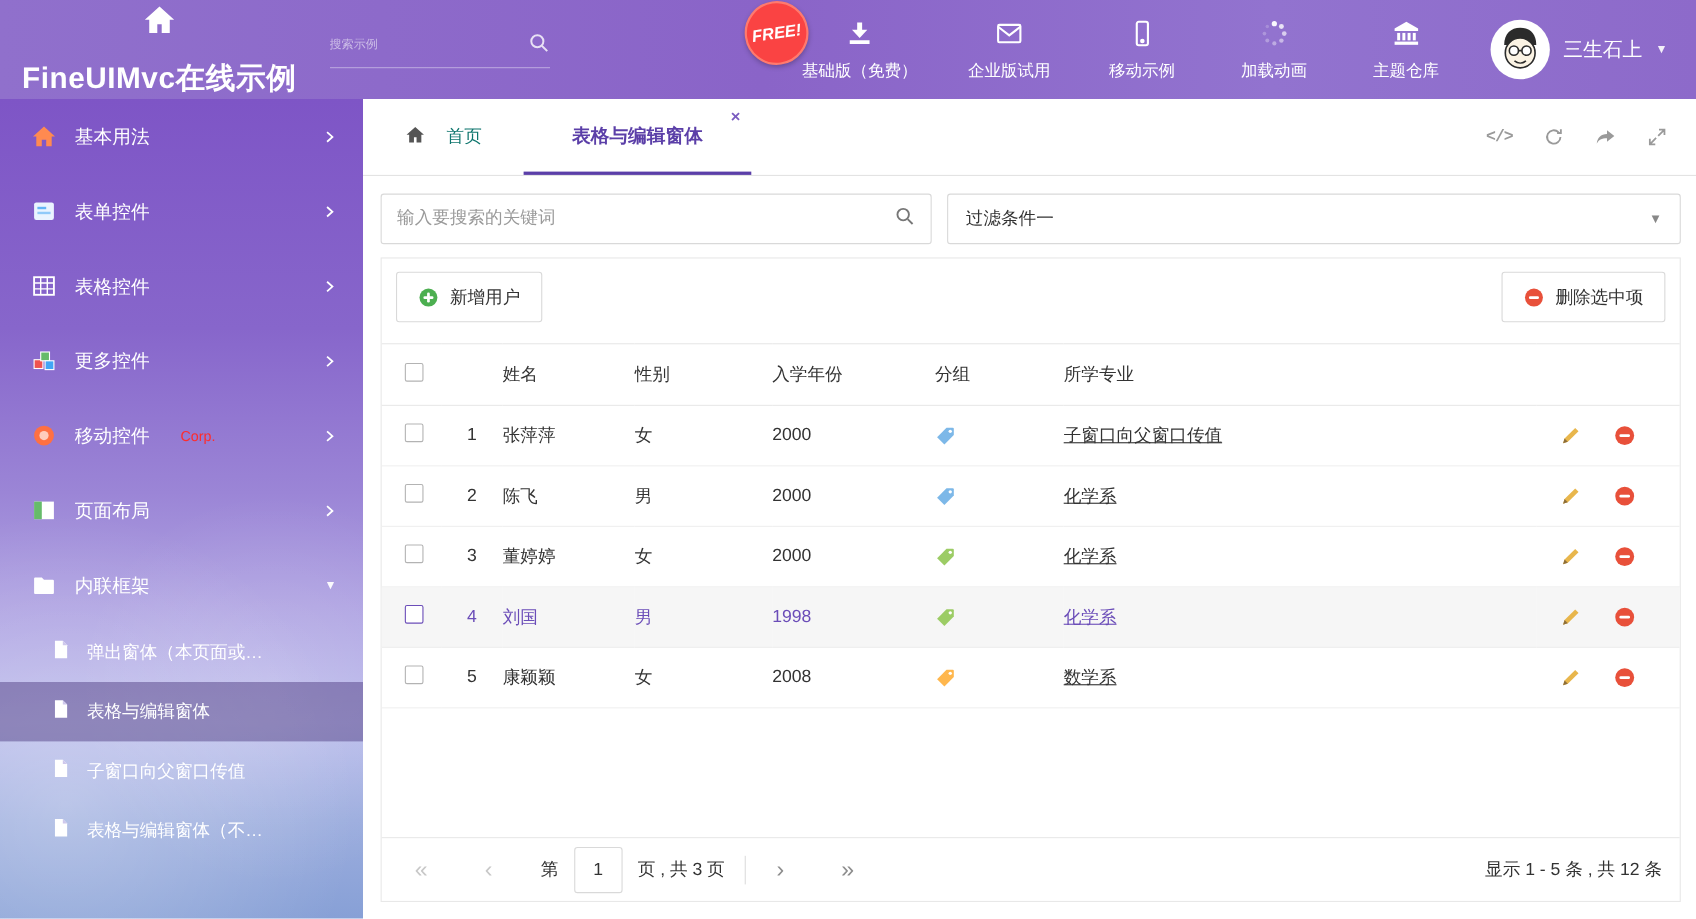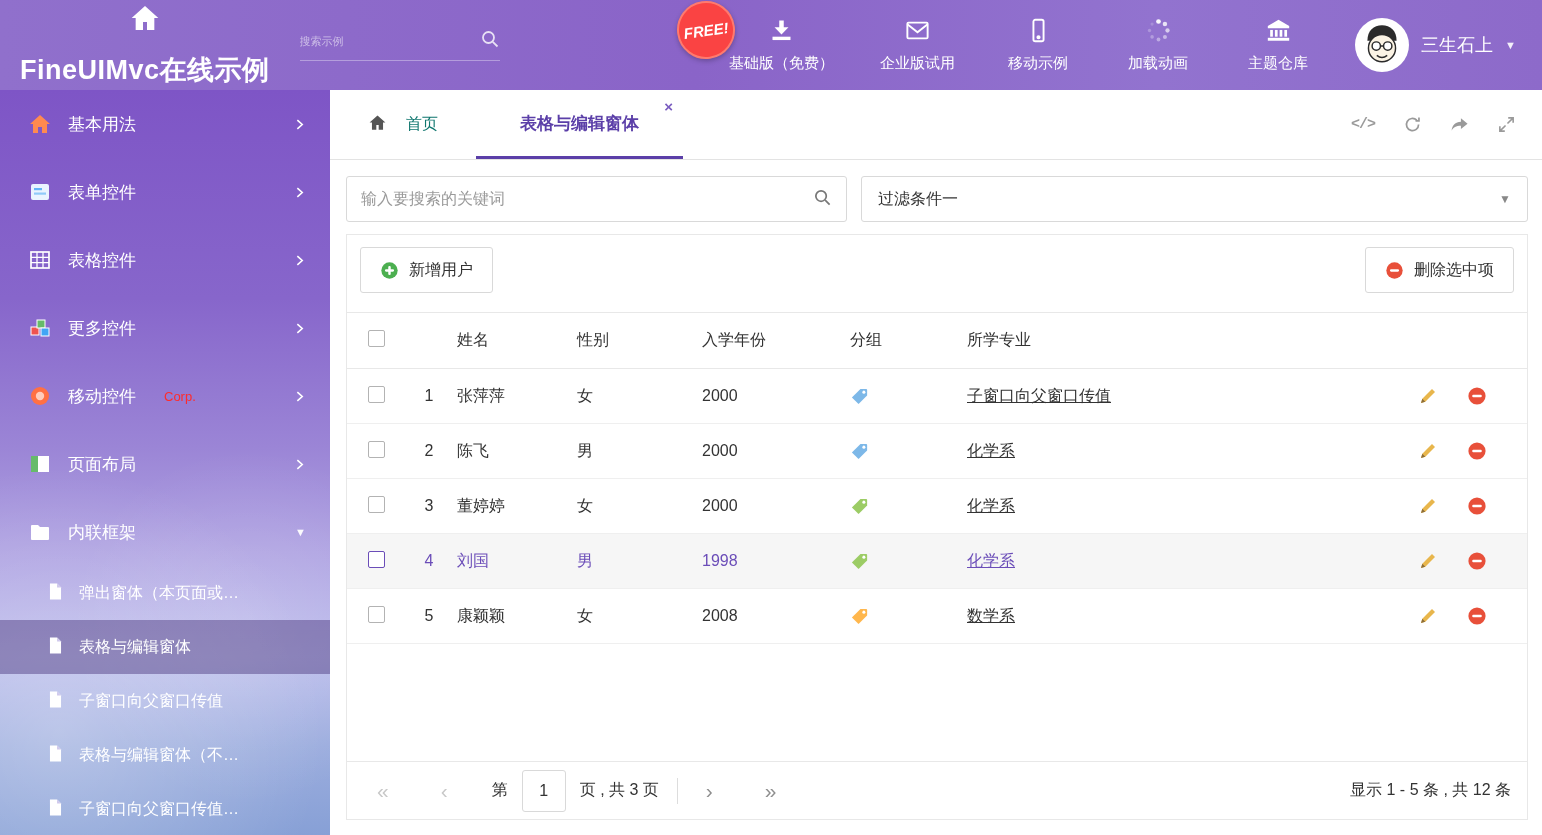--- a/index.html
+++ b/index.html
@@ -335,28 +335,20 @@
         </svg></span>
     <span>子窗口向父窗口传值</span>
   </div>
   <div class="submenu-item">
     <span>
       <svg viewBox="0 0 24 24">
           <path d="M5 2h9l5 5v15H5z" fill="#fff"></path>
           <path d="M14 2l5 5h-5z" fill="#cfc8ec"></path>
         </svg></span>
     <span>表格与编辑窗体（不…</span>
-  </div>
-  <div class="submenu-item">
-    <span>
-      <svg viewBox="0 0 24 24">
-          <path d="M5 2h9l5 5v15H5z" fill="#fff"></path>
-          <path d="M14 2l5 5h-5z" fill="#cfc8ec"></path>
-        </svg></span>
-    <span>子窗口向父窗口传值…</span>
   </div>
 </aside>
 
 <main class="main">
 
   <div class="tabbar">
     <div class="tab-home">
       <span>
         <svg viewBox="0 0 24 24">
             <path d="M12 3l10 9h-3v9h-5.5v-6h-3v6H5v-9H2z" fill="#555"></path>

